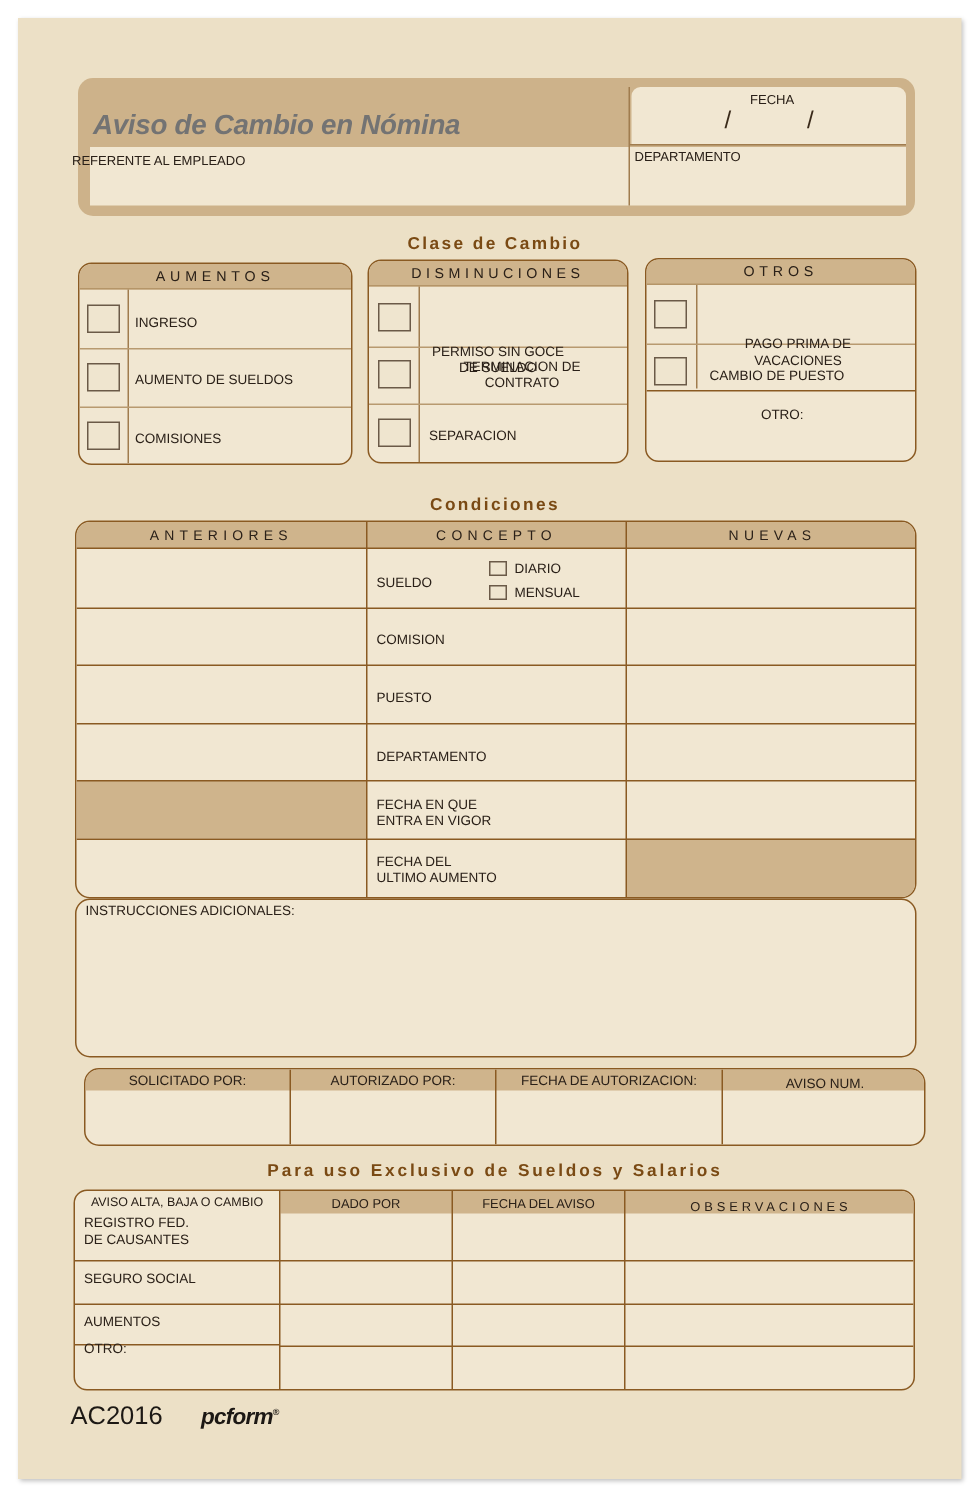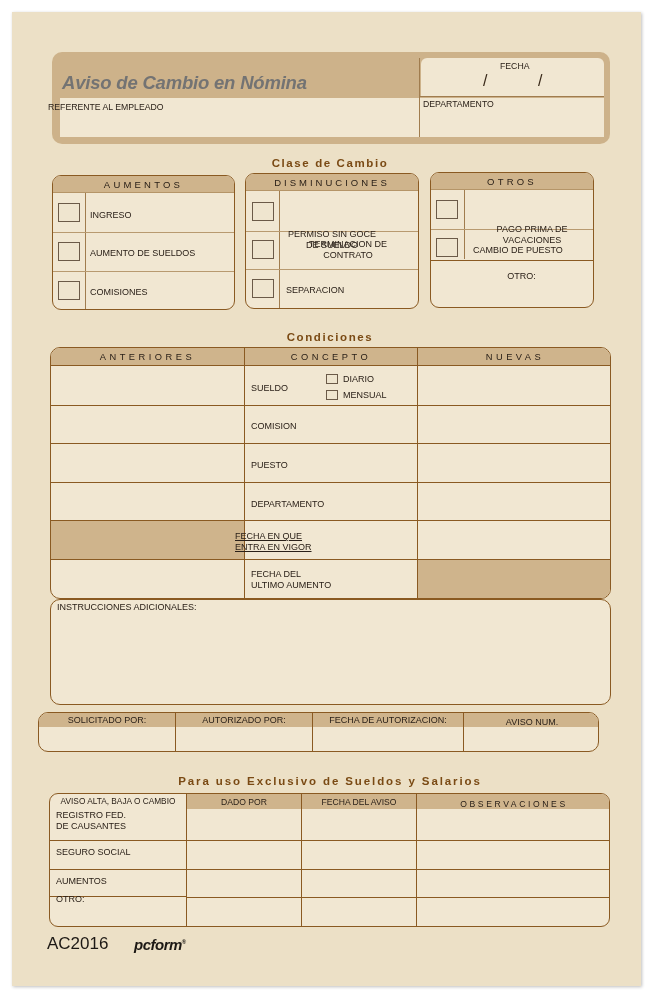--- a/index.html
+++ b/index.html
@@ -67,21 +67,21 @@
   .mini-chk { position: absolute; width: 12px; height: 10px; border: 1px solid #6b5a48; background: #efe5cf; }
 
   
   .instr {
     left: 50px; top: 599px; width: 561px; height: 106px; border: 1.8px solid #8a5a22; border-radius: 10px;
     background: #f1e7d2;
   }
 
   
   .sig {
-    left: 38px; top: 712px; width: 561px; height: 40px; border: 1.8px solid #8a5a22; border-radius: 10px;
+    left: 56px; top: 712px; width: 561px; height: 52px; border: 1.8px solid #8a5a22; border-radius: 10px;
     overflow: hidden; background: #f1e7d2;
   }
   .sig-head { position: absolute; left: 0; right: 0; top: 0; height: 14px; background: #cfb48c; }
   .sig-cell { position: absolute; top: 1px; font-size: 9px; text-align: center; line-height: 12px; }
 
   
   .sst {
     left: 49px; top: 793px; width: 561px; height: 134px; border: 1.8px solid #8a5a22; border-radius: 9px;
     overflow: hidden; background: #f1e7d2;
   }
@@ -133,21 +133,21 @@
   <div class="chk" style="left:6px; top:28px;"></div>
   <div class="chk" style="left:6px; top:66px;"></div>
   <div class="chk" style="left:6px; top:105px;"></div>
   <div class="lbl c" style="left:20px; width:132px; top:27px; white-space:pre-line;margin-top:28px;">PERMISO SIN GOCE
 DE SUELDO</div>
   <div class="lbl c" style="left:36px; width:132px; top:65px; white-space:pre-line;">TERMINACION DE
 CONTRATO</div>
   <div class="lbl" style="left:40px; top:111px;">SEPARACION</div>
 </div>
 
-<div class="abs cbox" style="left:430px; top:172px; width:164px; height:136px;">
+<div class="abs cbox" style="left:430px; top:172px; width:181px; height:136px;">
   <div class="cbox-head">OTROS</div>
   <div class="chk-col" style="left:33px; bottom:48px;"></div>
   <div class="hrow" style="left:0; right:0; top:56px;"></div>
   <div class="hrow" style="left:0; right:0; top:87px; background:#8a5a22;"></div>
   <div class="chk" style="left:5px; top:27px;"></div>
   <div class="chk" style="left:5px; top:65px;"></div>
   <div class="lbl c" style="left:36px; width:130px; top:27px; white-space:pre-line;margin-top:24px;">PAGO PRIMA DE
 VACACIONES</div>
   <div class="lbl" style="left:42px; top:72px;">CAMBIO DE PUESTO</div>
   <div class="lbl c" style="left:0; width:181px; top:98px;">OTRO:</div>
@@ -177,21 +177,21 @@
   <div class="ct-hline" style="top:211px;"></div>
 
   <div class="lbl" style="left:200px; top:35px;">SUELDO</div>
   <div class="mini-chk" style="left:275px; top:26px;"></div>
   <div class="lbl" style="left:292px; top:26px;">DIARIO</div>
   <div class="mini-chk" style="left:275px; top:42px;"></div>
   <div class="lbl" style="left:292px; top:42px;">MENSUAL</div>
   <div class="lbl" style="left:200px; top:73px;">COMISION</div>
   <div class="lbl" style="left:200px; top:112px;">PUESTO</div>
   <div class="lbl" style="left:200px; top:151px;">DEPARTAMENTO</div>
-  <div class="lbl" style="left:184px; top:183px; white-space:pre-line;text-decoration:underline;">FECHA EN QUE
+  <div class="lbl" style="left:200px; top:183px; white-space:pre-line;">FECHA EN QUE
 ENTRA EN VIGOR</div>
   <div class="lbl" style="left:200px; top:221px; white-space:pre-line;">FECHA DEL
 ULTIMO AUMENTO</div>
 
   <div class="abs" style="left:0; width:193px; top:19px; height:38px;"></div>
   <div class="abs" style="left:367px; right:0; top:19px; height:38px;"></div>
   <div class="abs" style="left:0; width:193px; top:58px; height:37px;"></div>
   <div class="abs" style="left:367px; right:0; top:58px; height:37px;"></div>
   <div class="abs" style="left:0; width:193px; top:96px; height:38px;"></div>
   <div class="abs" style="left:367px; right:0; top:96px; height:38px;"></div>

